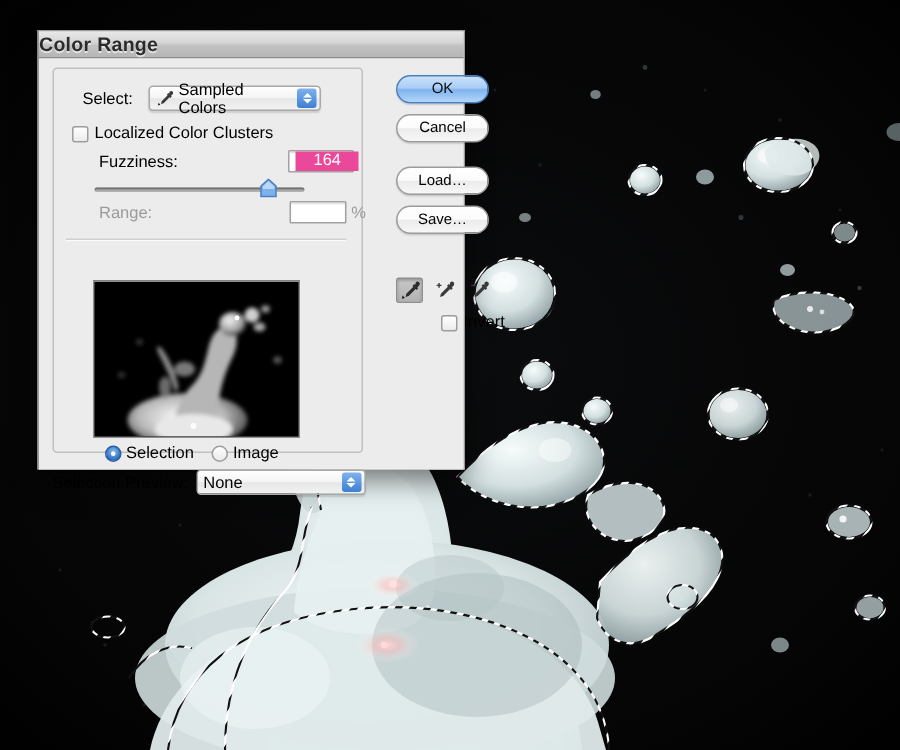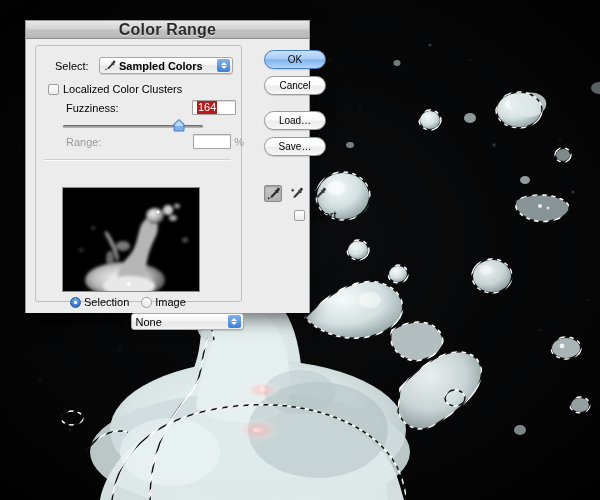--- a/index.html
+++ b/index.html
@@ -16,22 +16,22 @@
 
   
   #dialog{
     position:absolute;left:25px;top:20px;width:283px;height:291px;
     background:#ececec;
     border:1px solid #9a9a9a;
     box-shadow:0 6px 18px rgba(0,0,0,.55);
     font-size:11px;color:#000;
   }
   #titlebar{
-    height:17px;line-height:17px;text-align:center;
-    font-size:16px;font-weight:bold;color:#2b2b2b;
+    height:17px;line-height:17px;text-align:left;
+    font-size:13px;font-weight:bold;color:#2b2b2b;
     background:linear-gradient(to bottom,#e8e8e8 0%,#d4d4d4 45%,#c2c2c2 55%,#b6b6b6 100%);
     border-bottom:1px solid #8d8d8d;
     text-shadow:0 1px 0 rgba(255,255,255,.6);
     letter-spacing:.2px;
   }
   #body{position:relative;height:274px;background:#ececec;}
 
   
   .groupbox{
     position:absolute;left:9px;top:6px;width:205px;height:255px;
@@ -83,21 +83,21 @@
     content:"";position:absolute;left:3px;top:3px;width:3px;height:3px;border-radius:50%;background:#fff;
   }
 
   
   .numfield{
     height:15px;border:1px solid #a2a2a2;border-radius:1px;background:#fff;
     box-sizing:border-box;display:flex;align-items:center;
     box-shadow:inset 0 1px 1px rgba(0,0,0,.14);
   }
   .numfield .sel{
-    background:#b91c1c;color:#fff;font-size:11px;padding:0 1px;line-height:13px;
+    background:#ec4899;color:#fff;font-size:11px;padding:0 12px;line-height:13px;
   }
 
   
   .slider{position:absolute;height:14px;}
   .slider .track{
     position:absolute;left:0;right:0;top:6px;height:3px;border-radius:2px;
     background:linear-gradient(to bottom,#8d8d8d,#b9b9b9);
     box-shadow:inset 0 1px 1px rgba(0,0,0,.3);
   }
   .slider .thumb{
@@ -317,21 +317,21 @@
   <div id="titlebar">
     <span>Color Range</span>
   </div>
 
   <div id="body">
 
     <div class="groupbox"></div>
 
     <div class="row" style="left:18px;top:18px;margin-left:11px;">
       <span class="lbl" style="width:40px;">Select:</span>
-      <div class="popup" style="width:134px;margin-left:4px;font-weight:bold;">
+      <div class="popup" style="width:115px;margin-left:4px;">
         <svg class="eyedrop-mini" viewBox="0 0 12 12">
           <path d="M9.4 1.1c.7-.7 1.6-.5 2.1 0 .5.5.6 1.4-.1 2.1l-1 1 .5.6-1 1-.6-.5-4.3 4.3-1.9.5.5-1.9L7.9 3.8l-.5-.6 1-1 .6.5z" fill="#3b3b3b"></path>
           <path d="M1.3 9.3l1.4 1.4-1.9.5z" fill="#1a1a1a"></path>
         </svg>
         <span>Sampled Colors</span>
         <span class="arrows">
             <i class="up"></i>
             <i class="dn"></i>
           </span>
       </div>

